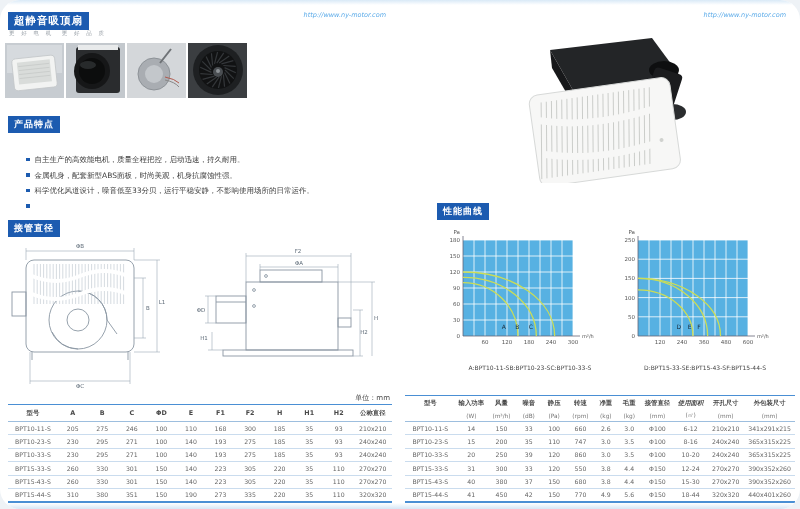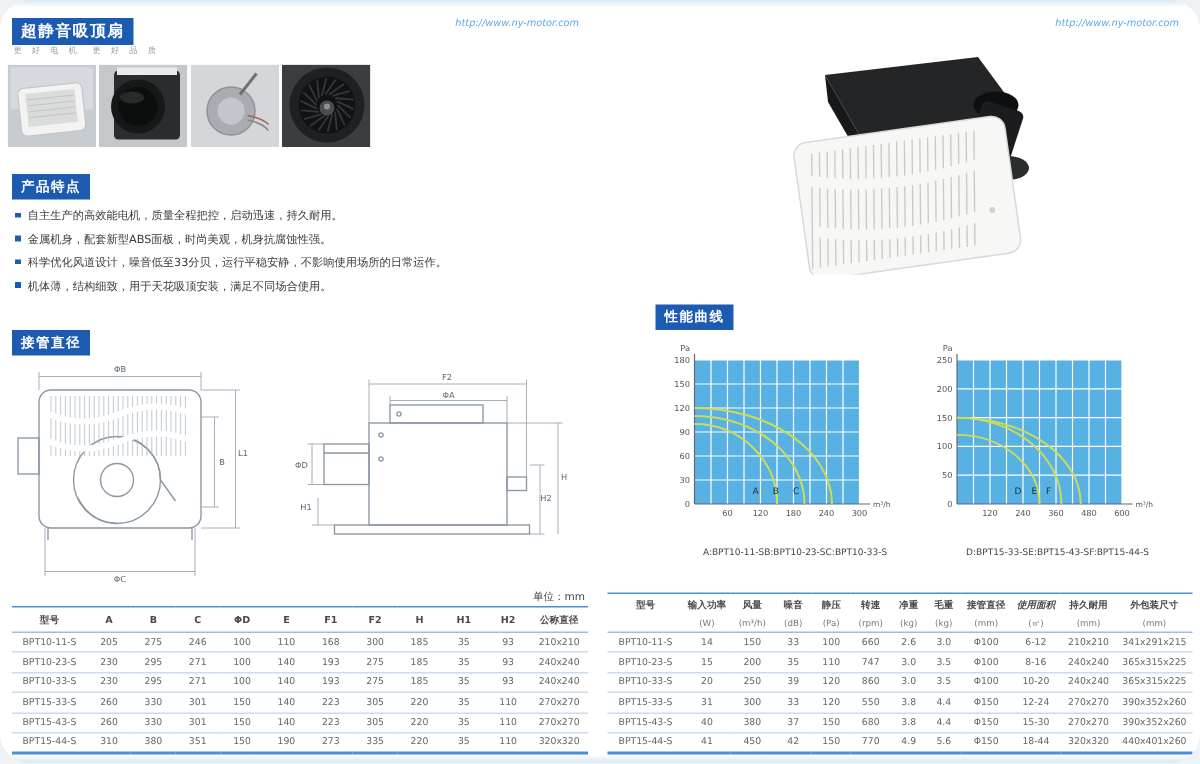--- a/index.html
+++ b/index.html
@@ -19,21 +19,21 @@
 
   .thumbs{position:absolute;left:5px;top:43px;display:flex;gap:2px;}
   .thumb{width:59px;height:55px;overflow:hidden;}
 
   .sec-header{position:absolute;background:#1c5bb0;color:#fff;font-size:9px;
               font-weight:bold;padding:2px 6px;letter-spacing:1px;}
   #features-header{left:8px;top:116px;}
   #dims-header{left:8px;top:220px;}
   #perf-header{left:37px;top:203px;}
 
-  .features{position:absolute;left:10px;top:138px;width:382px;margin:0;padding:0;list-style:none;}
+  .features{position:absolute;left:10px;top:138px;width:382px;margin:16px;padding:0;list-style:none;}
   .features li{display:flex;align-items:flex-start;font-size:7.5px;color:#3c3c3c;
                line-height:11px;margin-bottom:4.5px;}
   .features .bullet{flex:0 0 auto;width:3.5px;height:3.5px;background:#1c5bb0;margin:3.5px 5px 0 0;}
 
   .drawing{position:absolute;left:8px;top:240px;}
   .unit-note{position:absolute;right:10px;top:393px;font-size:7px;color:#444;}
 
   table.spec{border-collapse:collapse;table-layout:fixed;width:100%;}
   table.spec th{font-size:6.4px;color:#4a4a4a;font-weight:bold;text-align:center;padding:0;}
   table.spec td{font-size:6.2px;color:#666;text-align:center;padding:0;}
@@ -143,21 +143,20 @@
         <li>
           <span class="bullet"></span>
           <span>金属机身，配套新型ABS面板，时尚美观，机身抗腐蚀性强。</span>
         </li>
         <li>
           <span class="bullet"></span>
           <span>科学优化风道设计，噪音低至33分贝，运行平稳安静，不影响使用场所的日常运作。</span>
         </li>
         <li>
           <span class="bullet"></span>
-          <span>机体薄，结构细致，用于天花吸顶安装，满足不同场合使用。</span>
         </li>
       </ul>
 
     <div class="sec-header" id="dims-header">接管直径</div>
 
     <svg class="drawing" id="dim-drawing" width="384" height="150" viewBox="0 0 384 150">
 
       <g stroke="#8a96a3" fill="none" stroke-width="0.9">
         <rect x="18" y="20" width="108" height="92" rx="8"></rect>
         <rect x="4" y="52" width="14" height="24"></rect>
@@ -498,21 +497,21 @@
             <th style="width: 13%;">型号</th>
             <th style="width: 8%; margin-left: 15px;">输入功率</th>
             <th style="width: 7.5%; text-align: center;">风量</th>
             <th style="width: 6.5%;">噪音</th>
             <th style="width: 6.5%;">静压</th>
             <th style="width: 7%;">转速</th>
             <th style="width: 6%;">净重</th>
             <th style="width: 6%;">毛重</th>
             <th style="width: 8.5%;">接管直径</th>
             <th style="width: 8.5%; font-style: italic;">使用面积</th>
-            <th style="width: 9.5%;">持久耐用</th>
+            <th style="width: 9.5%;">开孔尺寸</th>
             <th style="width: 13%;">外包装尺寸</th>
           </tr>
           <tr class="units">
             <th></th>
             <th>(W)</th>
             <th>(m³/h)</th>
             <th>(dB)</th>
             <th>(Pa)</th>
             <th>(rpm)</th>
             <th>(kg)</th>

